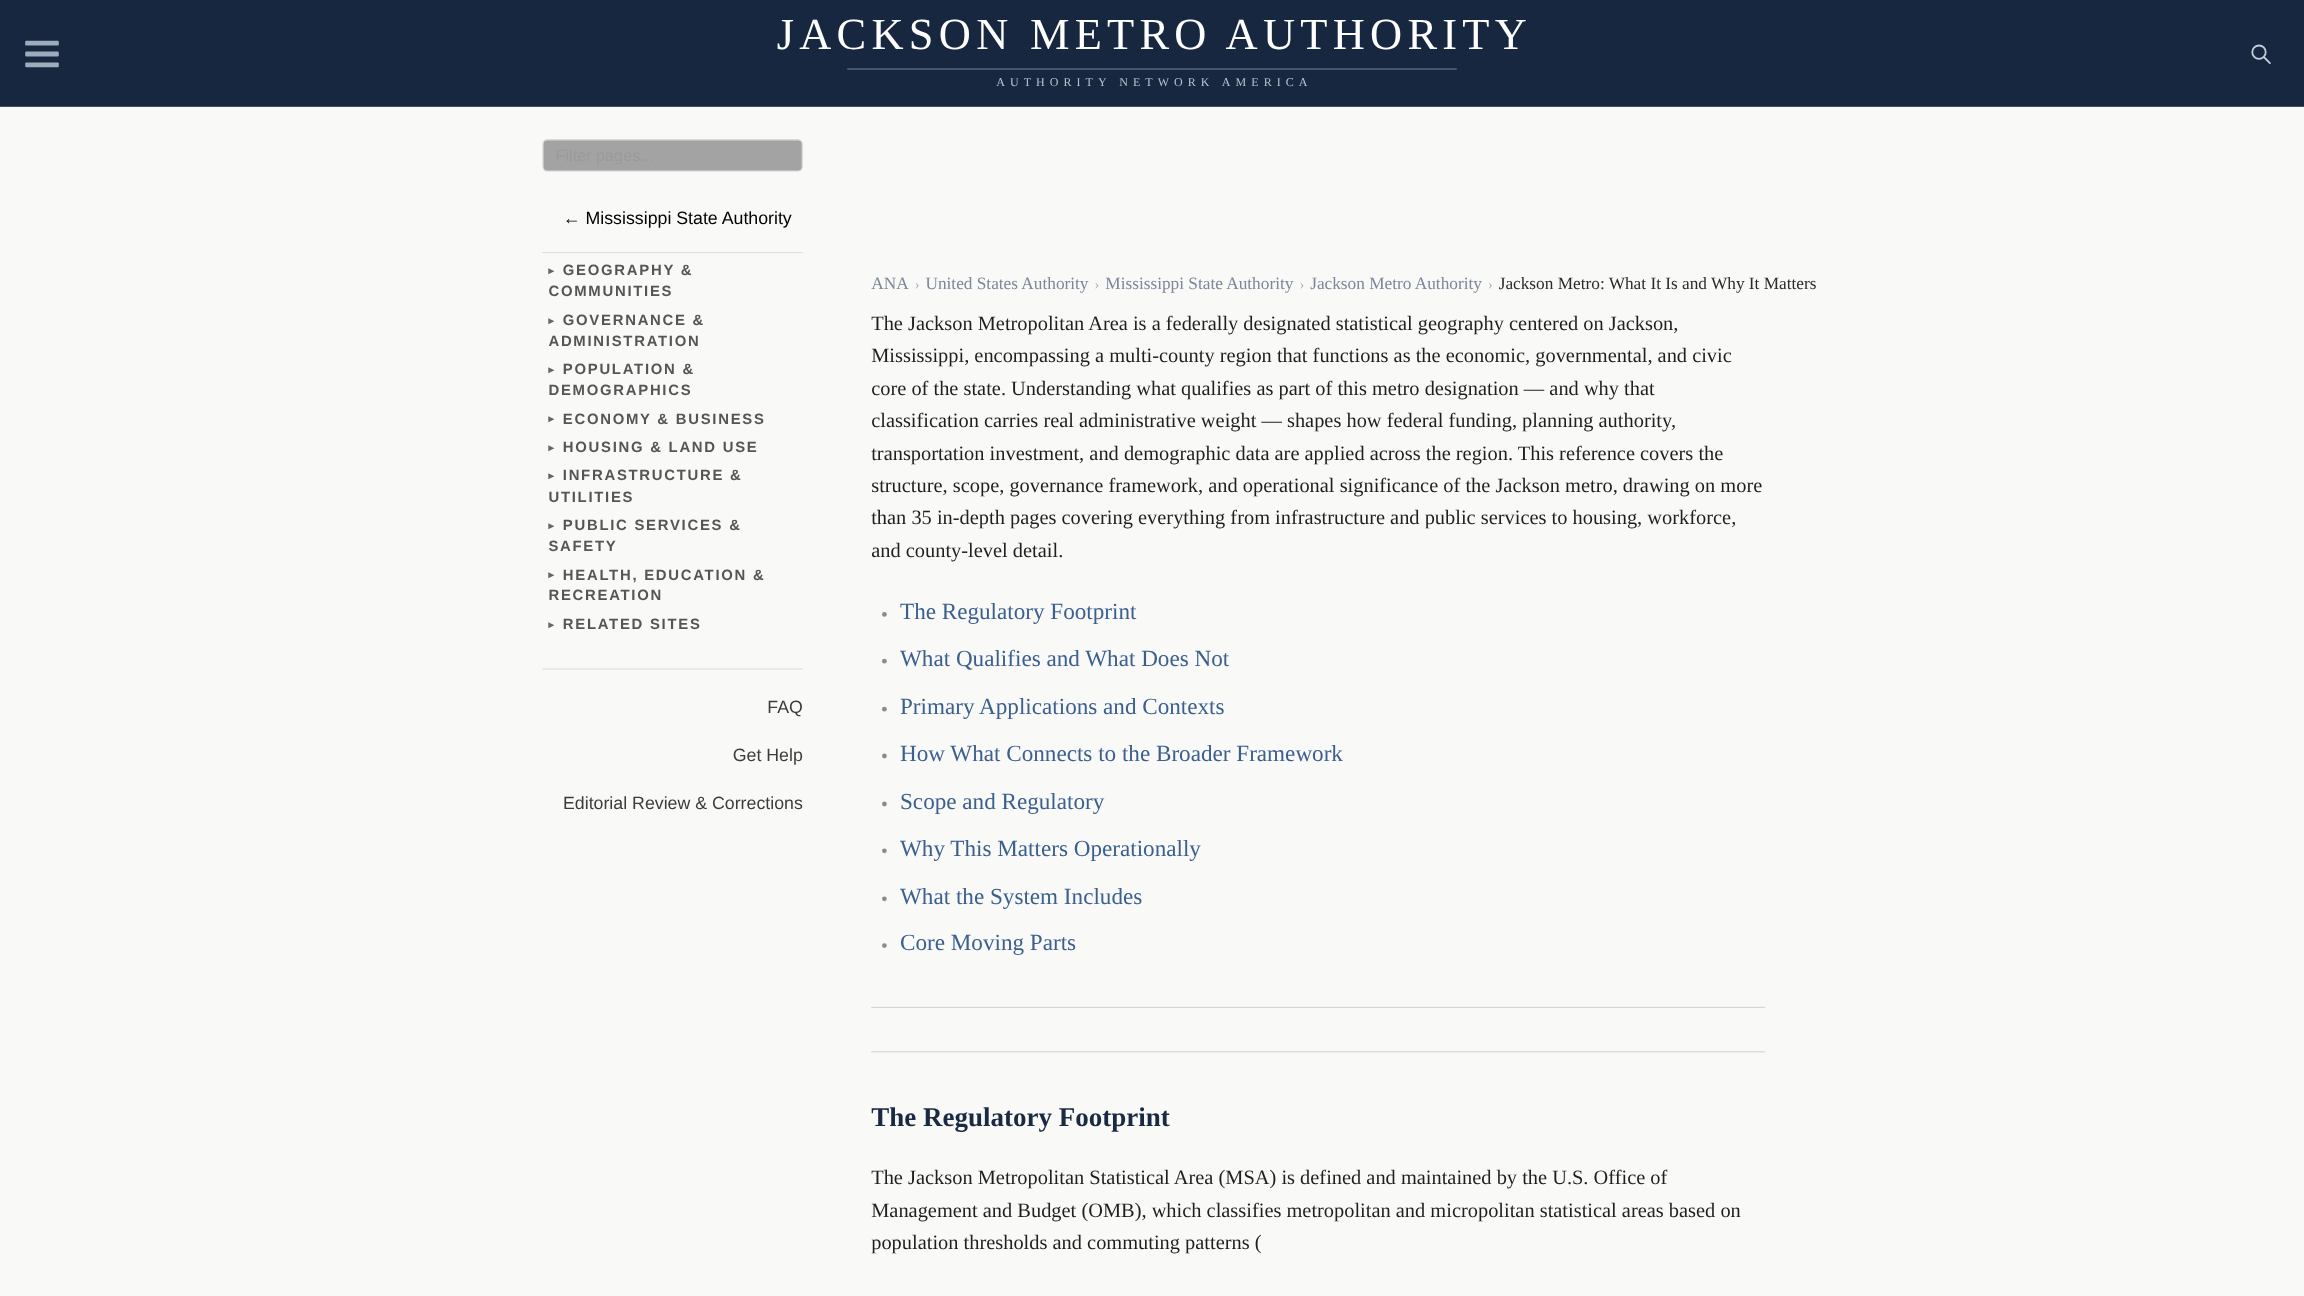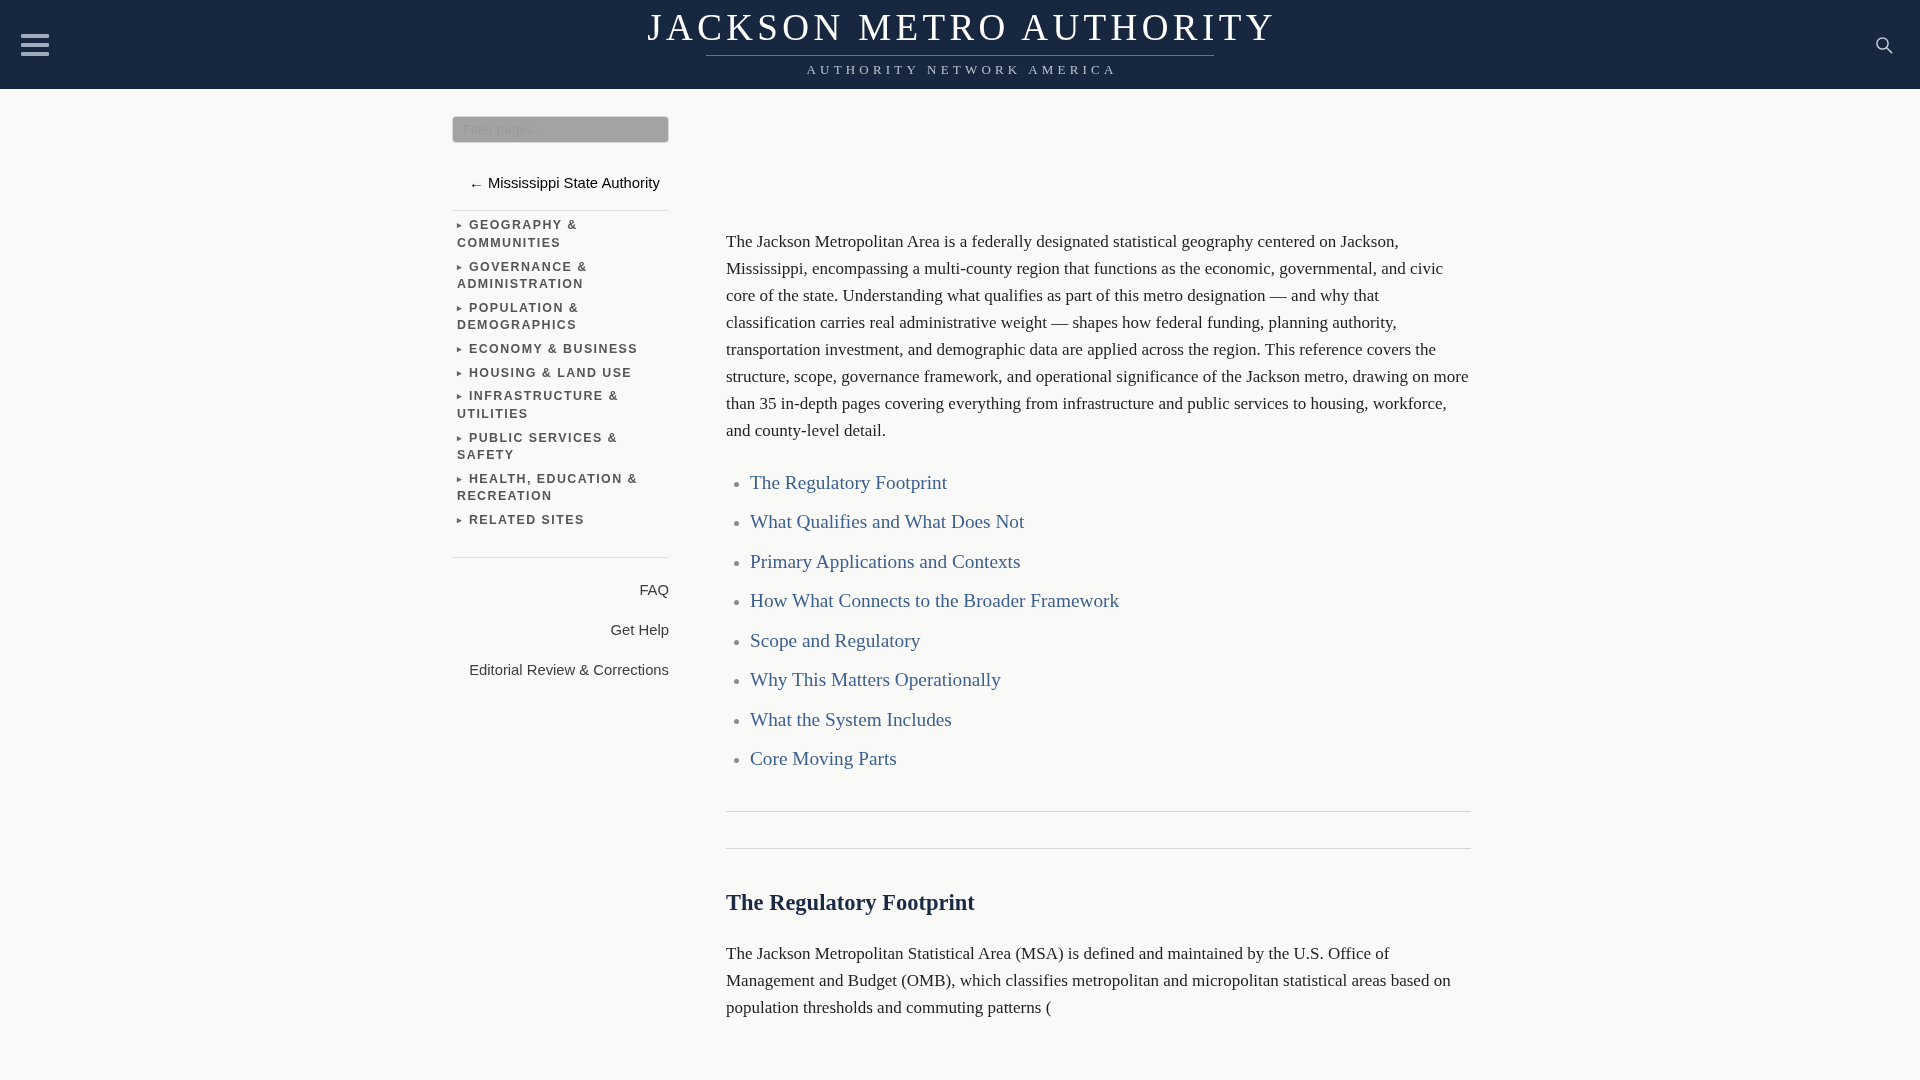--- a/index.html
+++ b/index.html
@@ -48,21 +48,21 @@
     padding-left: 4px;
   }
   .brand-rule {
     height: 1px;
     background: #64748b;
     margin: 9px auto 0;
     width: 508px;
   }
   .brand-sub {
     font-family: "Liberation Serif", serif;
-    font-size: 13px;
+    font-size: 10px;
     letter-spacing: 4.2px;
     color: #b9c3d0;
     margin-top: 7px;
     padding-left: 4px;
     white-space: nowrap;
   }
   .search-icon-btn {
     position: absolute;
     right: 20px; top: 50%;
     transform: translateY(-50%);
@@ -274,20 +274,23 @@
 
     <div class="sb-divider2"></div>
 
     <a class="sb-link first">FAQ</a>
     <a class="sb-link">Get Help</a>
     <a class="sb-link">Editorial Review &amp; Corrections</a>
   </div>
 
   <div class="content">
 
+    <div class="crumbs">
+      <a>ANA</a><span class="sep">›</span><a>United States Authority</a><span class="sep">›</span><a>Mississippi State Authority</a><span class="sep">›</span><a>Jackson Metro Authority</a><span class="sep">›</span><span class="current">Jackson Metro: What It Is and Why It Matters</span>
+    </div>
 
     <p class="lead">The Jackson Metropolitan Area is a federally designated statistical geography centered on Jackson, Mississippi, encompassing a multi-county region that functions as the economic, governmental, and civic core of the state. Understanding what qualifies as part of this metro designation — and why that classification carries real administrative weight — shapes how federal funding, planning authority, transportation investment, and demographic data are applied across the region. This reference covers the structure, scope, governance framework, and operational significance of the Jackson metro, drawing on more than 35 in-depth pages covering everything from infrastructure and public services to housing, workforce, and county-level detail.</p>
 
     <ul class="toc">
       <li><a>The Regulatory Footprint</a></li>
       <li><a>What Qualifies and What Does Not</a></li>
       <li><a>Primary Applications and Contexts</a></li>
       <li><a>How What Connects to the Broader Framework</a></li>
       <li><a>Scope and Regulatory</a></li>
       <li><a>Why This Matters Operationally</a></li>

